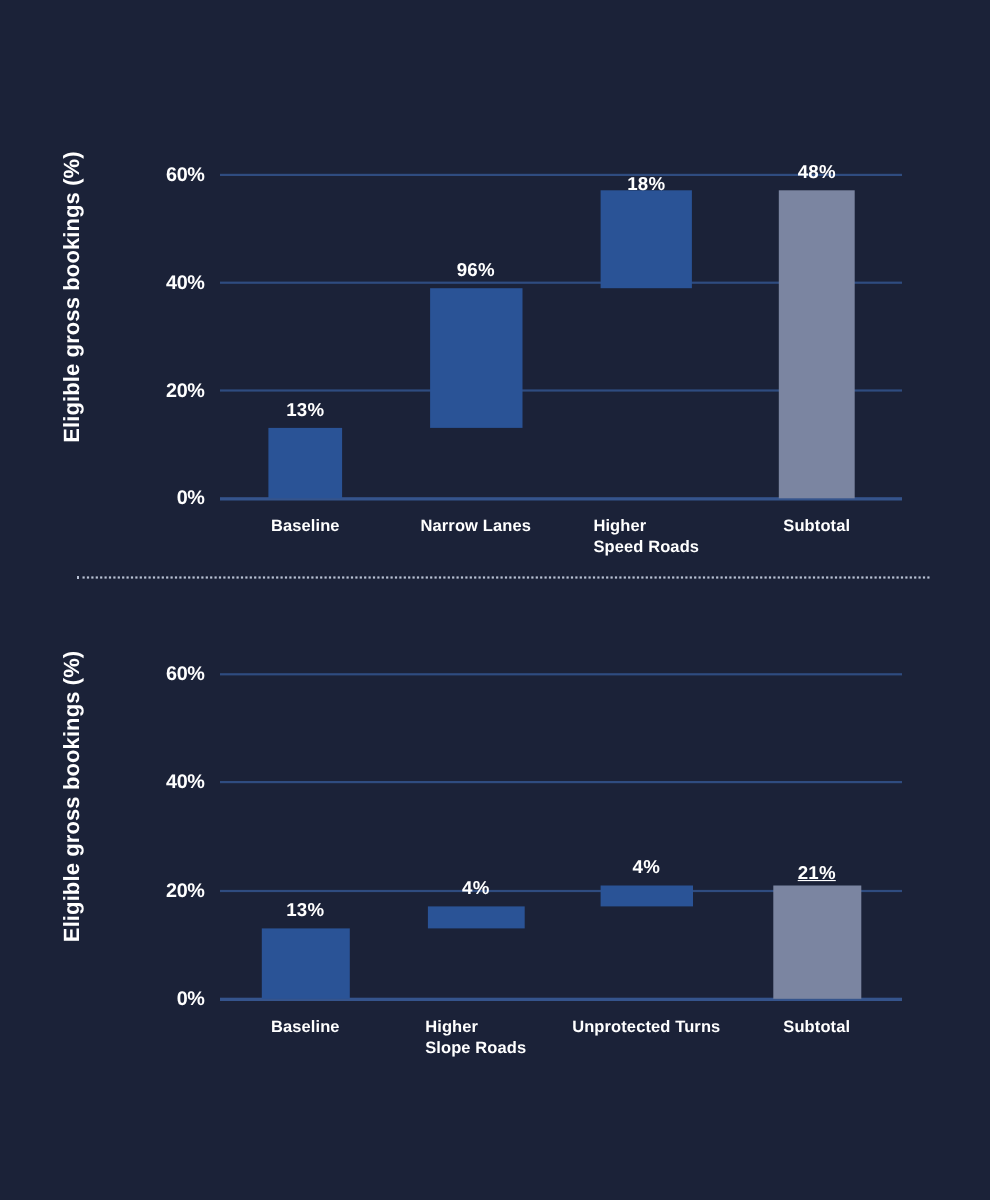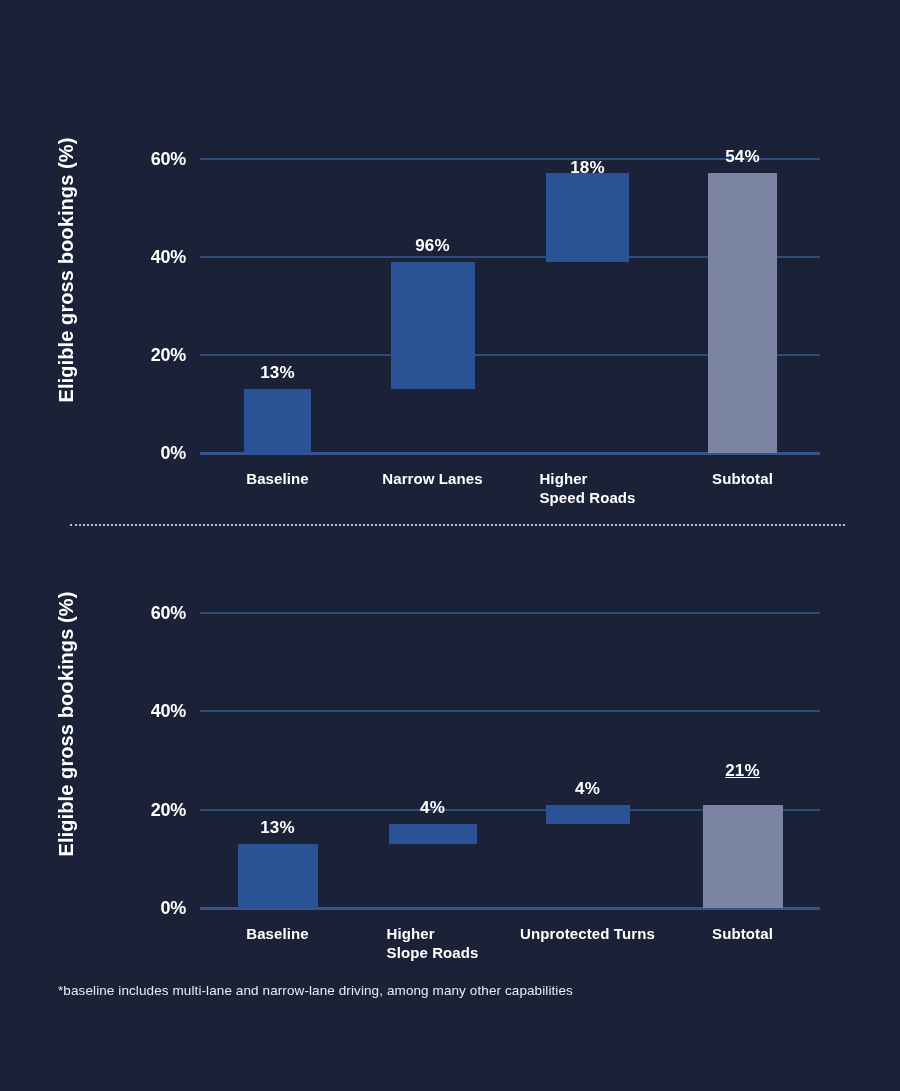--- a/index.html
+++ b/index.html
@@ -133,21 +133,21 @@
         <div class="ytick" style="top: 122.692px;">40%</div>
         <div class="gridline" style="top: 23.5385px;"></div>
         <div class="ytick" style="top: 24.5385px;">60%</div>
         <div class="bar delta" style="left: 44px; top: 255.2px; width: 67px; height: 63.8px;"></div>
         <div class="barlabel" style="left: 77.5px; top: 249.2px;">13%</div>
         <div class="bar delta" style="left: 190.5px; top: 127.6px; width: 84px; height: 127.6px;"></div>
         <div class="barlabel" style="left: 232.5px; top: 121.6px;">96%</div>
         <div class="bar delta" style="left: 346px; top: 39.2615px; width: 83px; height: 88.3385px;"></div>
         <div class="barlabel" style="left: 387.5px; top: 44px;">18%</div>
         <div class="bar total" style="left: 508px; top: 39.2615px; width: 69px; height: 279.738px;"></div>
-        <div class="barlabel" style="left: 542.5px; top: 33.2615px;">54%</div>
+        <div class="barlabel" style="left: 542.5px; top: 33.2615px;">48%</div>
       </div>
     <div class="xticks" id="xticks-1">
         <div class="xtick" style="left: 277.5px; top: 369px;">Baseline</div>
         <div class="xtick" style="left: 432.5px; top: 369px;">Narrow Lanes</div>
         <div class="xtick" style="left: 587.5px; top: 369px;">Higher
 Speed Roads</div>
         <div class="xtick" style="left: 742.5px; top: 369px;">Subtotal</div>
       </div>
   </div>
 
@@ -164,26 +164,25 @@
         <div class="ytick" style="top: 123.077px;">40%</div>
         <div class="gridline" style="top: 23.6154px;"></div>
         <div class="ytick" style="top: 24.6154px;">60%</div>
         <div class="bar delta" style="left: 37.5px; top: 256px; width: 80px; height: 64px;"></div>
         <div class="barlabel" style="left: 77.5px; top: 250px;">13%</div>
         <div class="bar delta" style="left: 188.5px; top: 236.308px; width: 88px; height: 19.6923px;"></div>
         <div class="barlabel" style="left: 232.5px; top: 230.308px;">4%</div>
         <div class="bar delta" style="left: 345.5px; top: 216.615px; width: 84px; height: 19.6923px;"></div>
         <div class="barlabel" style="left: 387.5px; top: 210.615px;">4%</div>
         <div class="bar total" style="left: 502.5px; top: 216.615px; width: 80px; height: 103.385px;"></div>
-        <div class="barlabel" style="left: 542.5px; top: 193px; text-decoration: underline;">21%</div>
+        <div class="barlabel" style="left: 542.5px; top: 216px; text-decoration: underline;">21%</div>
       </div>
     <div class="xticks" id="xticks-2">
         <div class="xtick" style="left: 277.5px; top: 370px;">Baseline</div>
         <div class="xtick" style="left: 432.5px; top: 370px;">Higher
 Slope Roads</div>
         <div class="xtick" style="left: 587.5px; top: 370px;">Unprotected Turns</div>
         <div class="xtick" style="left: 742.5px; top: 370px;">Subtotal</div>
       </div>
   </div>
 
-  <div id="footnote">*baseline includes multi-lane and narrow-lane driving, among many other capabilities</div>
 
 </div>
 
 </body></html>

